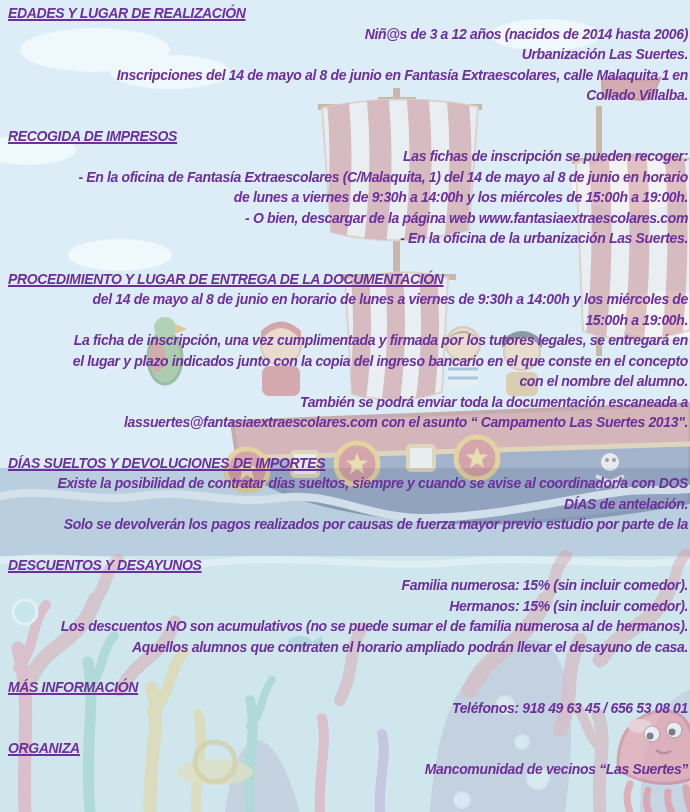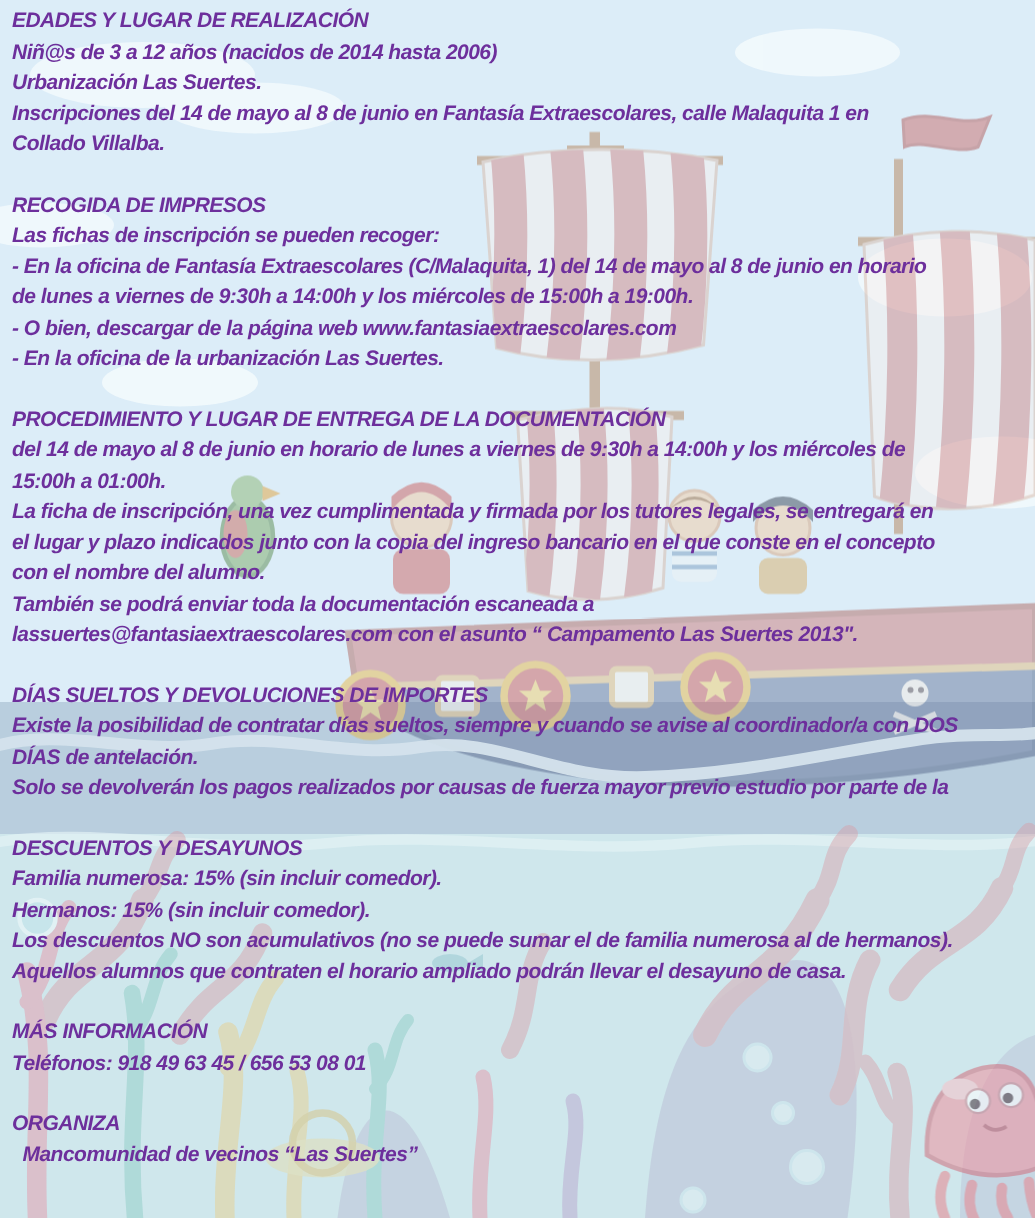--- a/index.html
+++ b/index.html
@@ -12,22 +12,22 @@
     position:absolute;left:0;top:0;width:690px;height:812px;z-index:0;
   }
   #content{
     position:relative;z-index:1;
     padding:3px 2px 0 8px;
     color:#6d2f9c;
     font-style:italic;font-weight:bold;
     font-size:14px;line-height:20.5px;letter-spacing:-0.35px;
   }
   .sec{margin:0 0 20px 0;}
-  .h{text-decoration-thickness:1.5px;white-space:nowrap;}
-  .line{white-space:nowrap;}
+  .h{text-decoration:underline;text-decoration-thickness:1.5px;white-space:nowrap;}
+  .line{white-space:nowrap;text-align:right;}
   .indent{padding-left:7px;}
 </style>
 </head>
 <body>
 
 <svg id="bg" viewBox="0 0 690 812" xmlns="http://www.w3.org/2000/svg" aria-hidden="true">
 
   <g>
     <rect x="0" y="0" width="690" height="500" fill="#dcedf8"></rect>
     <g fill="#f3fafd" opacity="0.85">
@@ -237,21 +237,21 @@
     <div class="line">Las fichas de inscripción se pueden recoger:</div>
     <div class="line">- En la oficina de Fantasía Extraescolares (C/Malaquita, 1) del 14 de mayo al 8 de junio en horario</div>
     <div class="line">de lunes a viernes de 9:30h a 14:00h y los miércoles de 15:00h a 19:00h.</div>
     <div class="line">- O bien, descargar de la página web www.fantasiaextraescolares.com</div>
     <div class="line">- En la oficina de la urbanización Las Suertes.</div>
   </section>
 
   <section class="sec">
     <div class="h">PROCEDIMIENTO Y LUGAR DE ENTREGA DE LA DOCUMENTACIÓN</div>
     <div class="line">del 14 de mayo al 8 de junio en horario de lunes a viernes de 9:30h a 14:00h y los miércoles de</div>
-    <div class="line">15:00h a 01:00h.</div>
+    <div class="line">15:00h a 19:00h.</div>
     <div class="line">La ficha de inscripción, una vez cumplimentada y firmada por los tutores legales, se entregará en</div>
     <div class="line">el lugar y plazo indicados junto con la copia del ingreso bancario en el que conste en el concepto</div>
     <div class="line">con el nombre del alumno.</div>
     <div class="line">También se podrá enviar toda la documentación escaneada a</div>
     <div class="line">lassuertes@fantasiaextraescolares.com con el asunto “ Campamento Las Suertes 2013".</div>
   </section>
 
   <section class="sec">
     <div class="h">DÍAS SUELTOS Y DEVOLUCIONES DE IMPORTES</div>
     <div class="line">Existe la posibilidad de contratar días sueltos, siempre y cuando se avise al coordinador/a con DOS</div>

